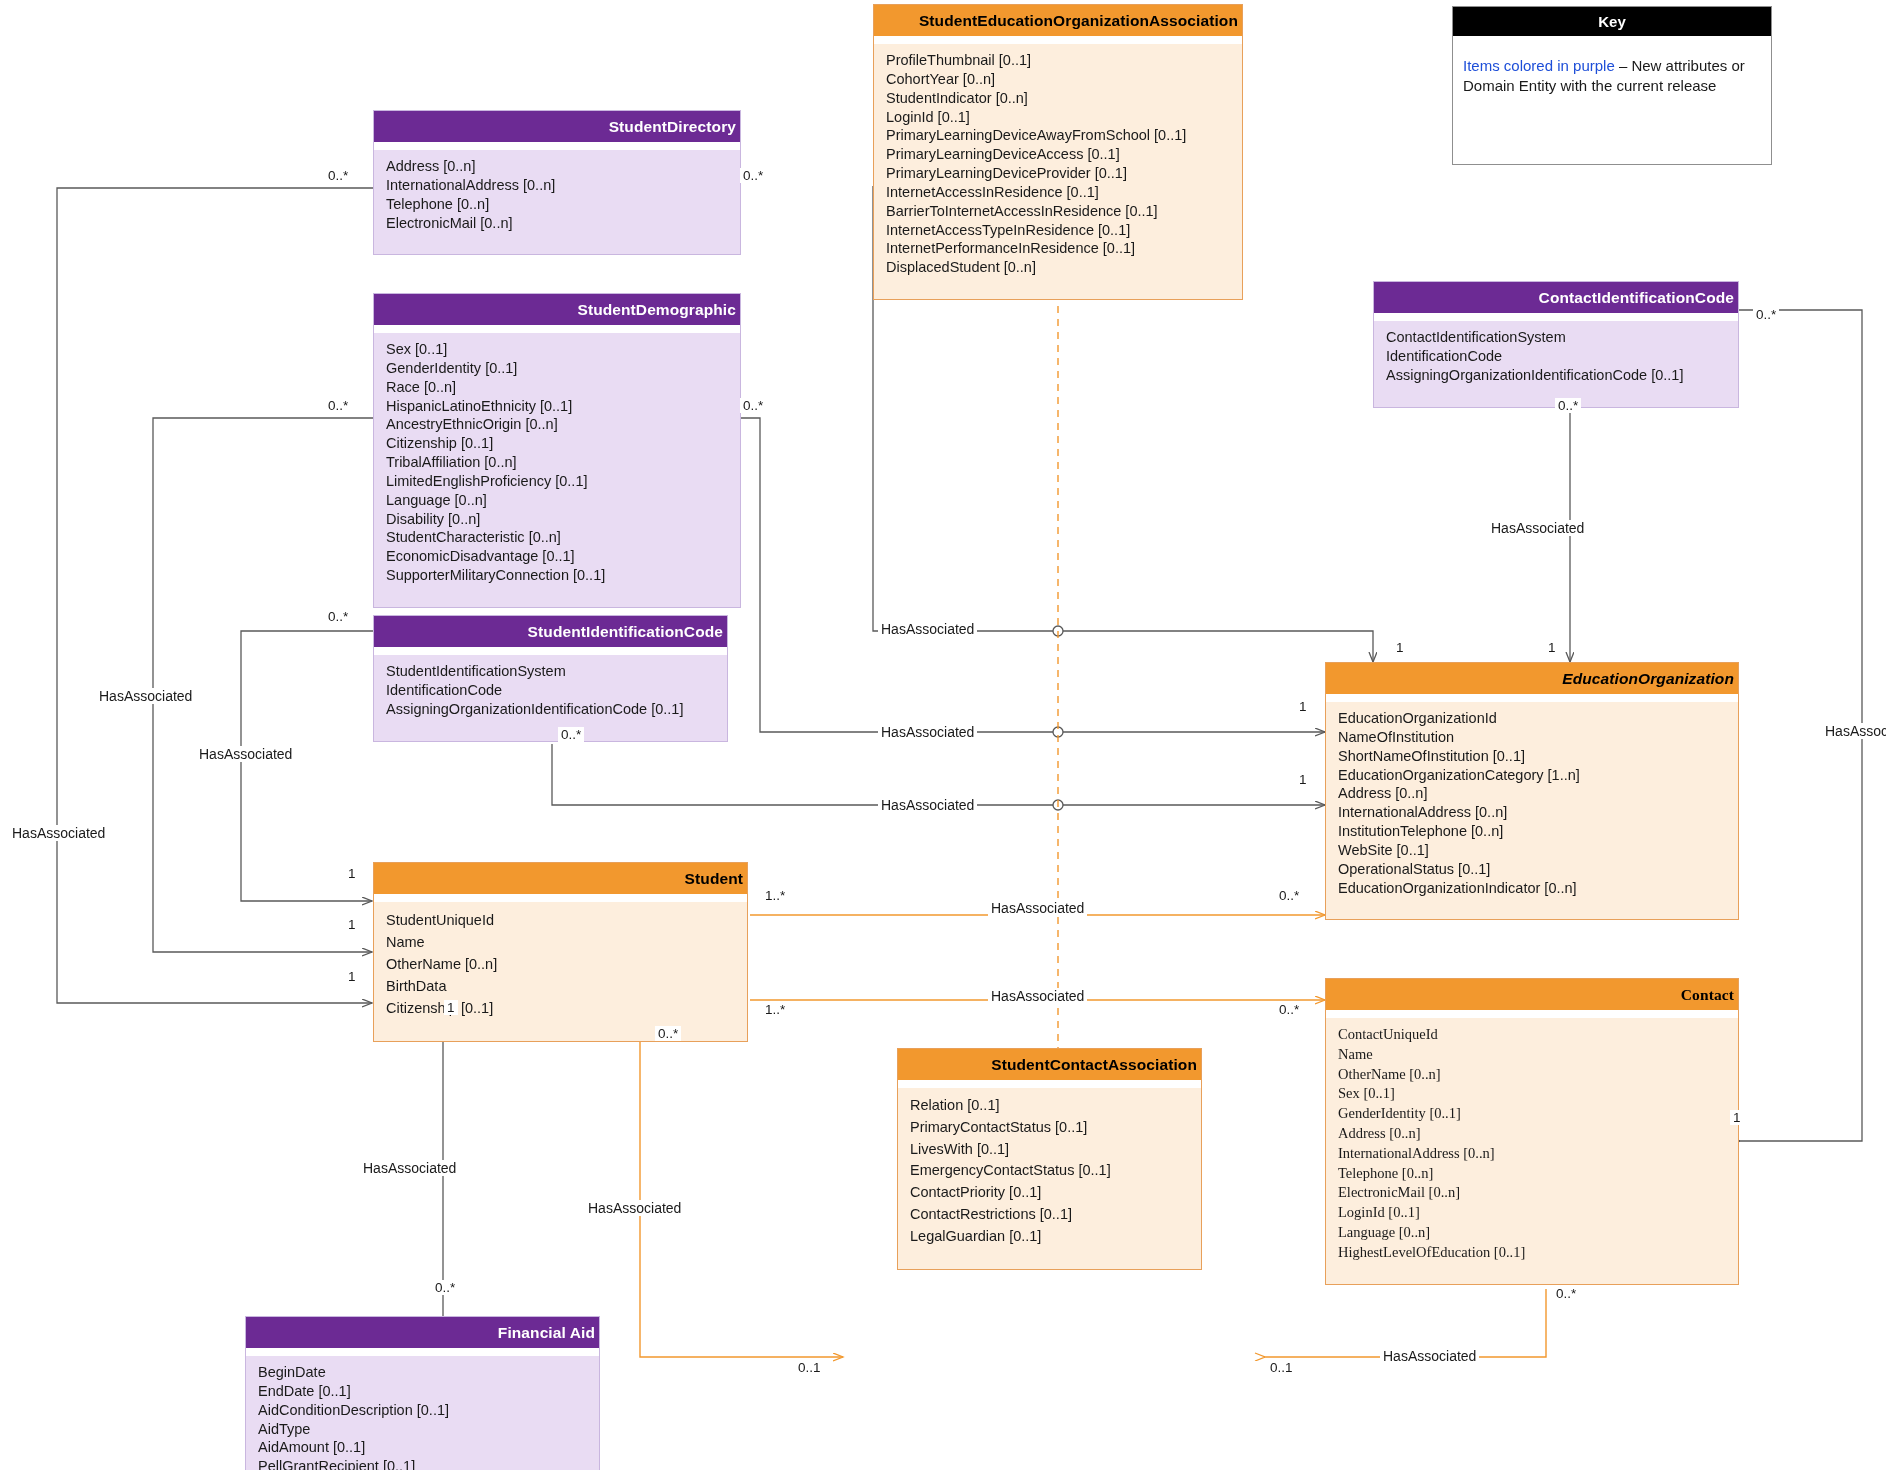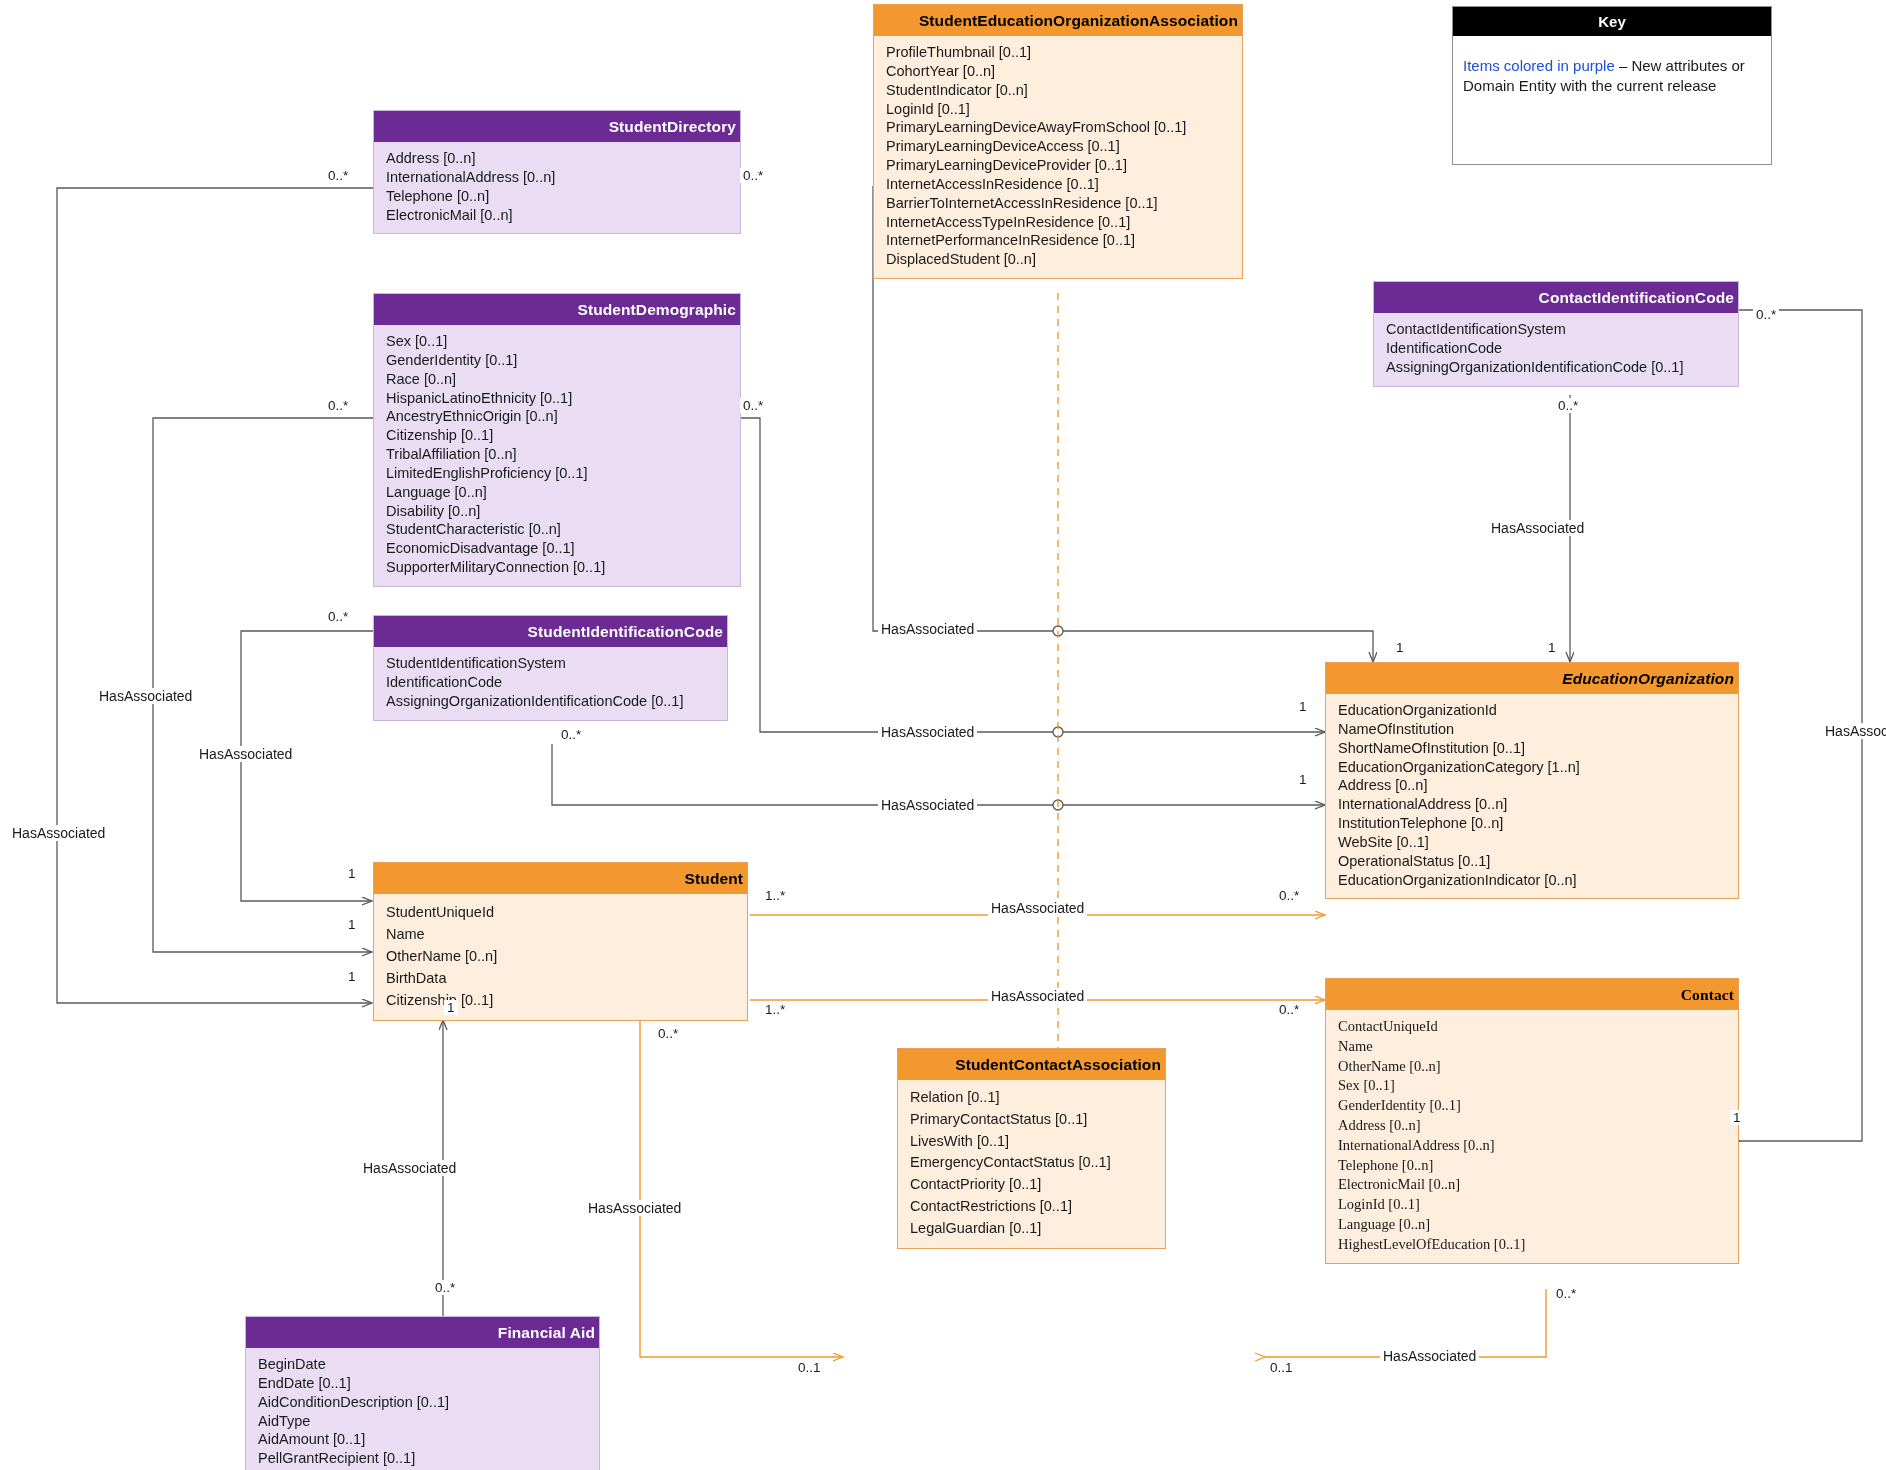--- a/index.html
+++ b/index.html
@@ -10,21 +10,21 @@
   }
   #canvas{position:absolute;left:0;top:0;width:1886px;height:1470px;}
 
   
   .box{position:absolute;box-sizing:border-box;}
   .box .hdr{
     font-weight:bold;text-align:right;font-size:15.5px;
     padding:7px 4px 7px 4px;line-height:1.1;letter-spacing:.1px;
   }
   .box .body{
-    box-sizing:border-box;padding:7px 10px 9px 12px;font-size:14.5px;line-height:1.30;
+    box-sizing:border-box;padding:7px 10px 22px 12px;font-size:14.5px;line-height:1.30;margin-top:8px;
   }
   .box .body div{white-space:nowrap;}
 
   
   .orange{border:1px solid #e8a05a;}
   .orange .hdr{background:#f2982e;color:#000000;}
   .orange .body{background:#fdeedd;color:#1a1a1a;}
 
   
   .purple{border:1px solid #c9b6df;}
@@ -220,21 +220,21 @@
       <div>Address [0..n]</div>
       <div>InternationalAddress [0..n]</div>
       <div>Telephone [0..n]</div>
       <div>ElectronicMail [0..n]</div>
       <div>LoginId [0..1]</div>
       <div>Language [0..n]</div>
       <div>HighestLevelOfEducation [0..1]</div>
     </div>
   </div>
 
-  <div class="box orange" style="left:897px;top:1048px;width:269px;">
+  <div class="box orange" style="left:897px;top:1048px;width:305px;">
     <div class="hdr">StudentContactAssociation</div>
     <div class="body" style="line-height:1.50;">
       <div>Relation [0..1]</div>
       <div>PrimaryContactStatus [0..1]</div>
       <div>LivesWith [0..1]</div>
       <div>EmergencyContactStatus [0..1]</div>
       <div>ContactPriority [0..1]</div>
       <div>ContactRestrictions [0..1]</div>
       <div>LegalGuardian [0..1]</div>
     </div>

